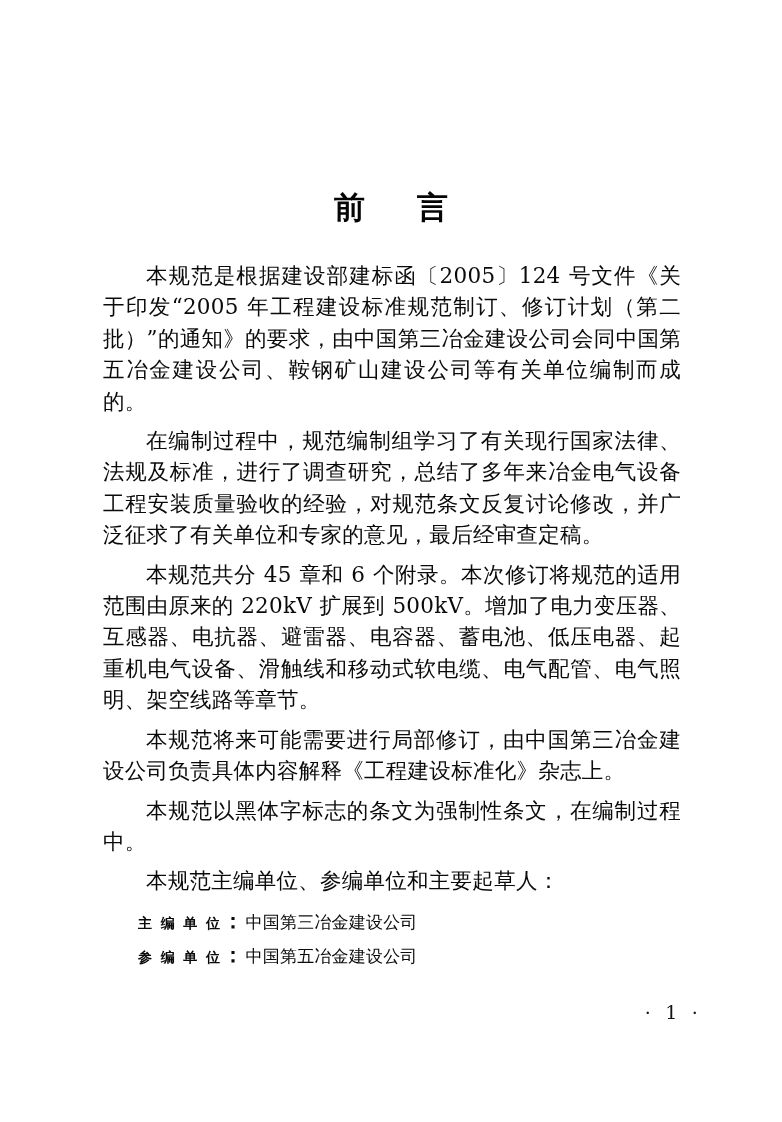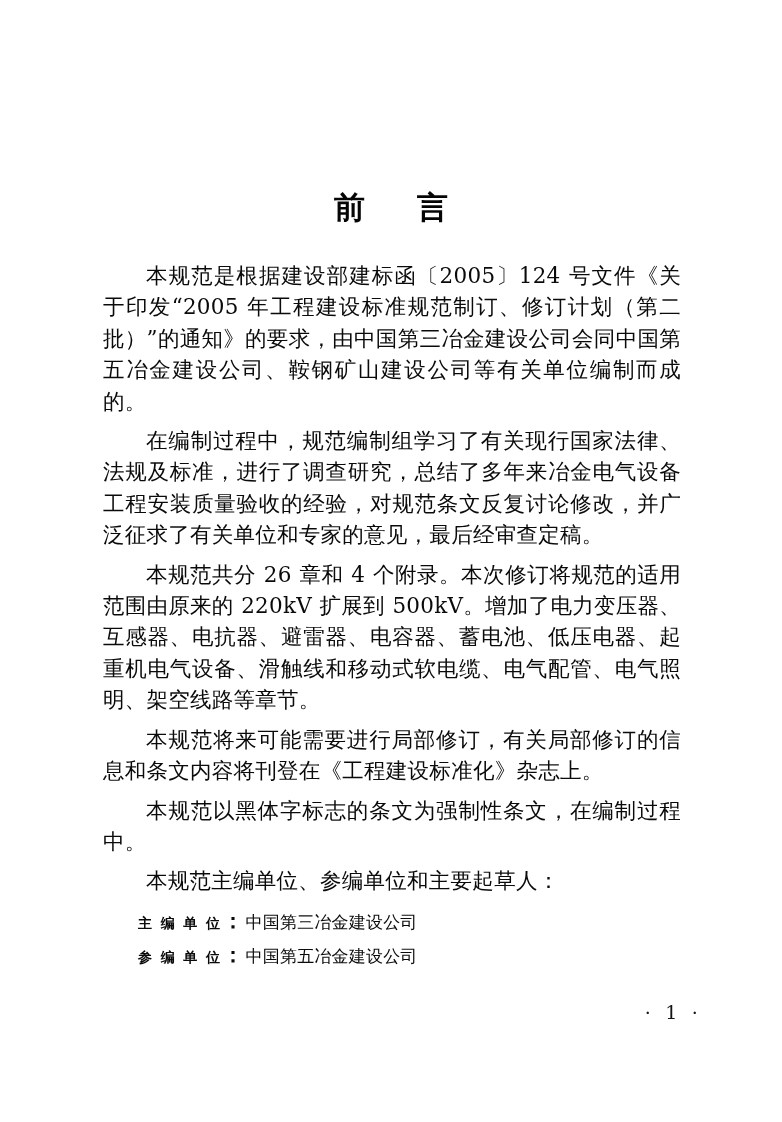--- a/index.html
+++ b/index.html
@@ -105,23 +105,23 @@
 <div class="page">
 
   <h1 class="page-title">前　言</h1>
 
   <div class="body-block">
 
     <p class="para">本规范是根据建设部建标函〔2005〕124 号文件《关于印发“2005 年工程建设标准规范制订、修订计划（第二批）”的通知》的要求，由中国第三冶金建设公司会同中国第五冶金建设公司、鞍钢矿山建设公司等有关单位编制而成的。</p>
 
     <p class="para">在编制过程中，规范编制组学习了有关现行国家法律、法规及标准，进行了调查研究，总结了多年来冶金电气设备工程安装质量验收的经验，对规范条文反复讨论修改，并广泛征求了有关单位和专家的意见，最后经审查定稿。</p>
 
-    <p class="para">本规范共分 26 章和 4 个附录。本次修订将规范的适用范围由原来的 220kV 扩展到 500kV。增加了电力变压器、互感器、电抗器、避雷器、电容器、蓄电池、低压电器、起重机电气设备、滑触线和移动式软电缆、电气配管、电气照明、架空线路等章节。</p>
+    <p class="para">本规范共分 45 章和 6 个附录。本次修订将规范的适用范围由原来的 220kV 扩展到 500kV。增加了电力变压器、互感器、电抗器、避雷器、电容器、蓄电池、低压电器、起重机电气设备、滑触线和移动式软电缆、电气配管、电气照明、架空线路等章节。</p>
 
-    <p class="para">本规范将来可能需要进行局部修订，有关局部修订的信息和条文内容将刊登在《工程建设标准化》杂志上。</p>
+    <p class="para">本规范将来可能需要进行局部修订，由中国第三冶金建设公司负责具体内容解释《工程建设标准化》杂志上。</p>
 
     <p class="para">本规范以黑体字标志的条文为强制性条文，在编制过程中。</p>
 
 
     <p class="para">本规范主编单位、参编单位和主要起草人：</p>
 
     <p class="unit-row">
       <span class="unit-label">主编单位</span><span class="unit-colon">：</span><span class="unit-value">中国第三冶金建设公司</span>
     </p>
 

